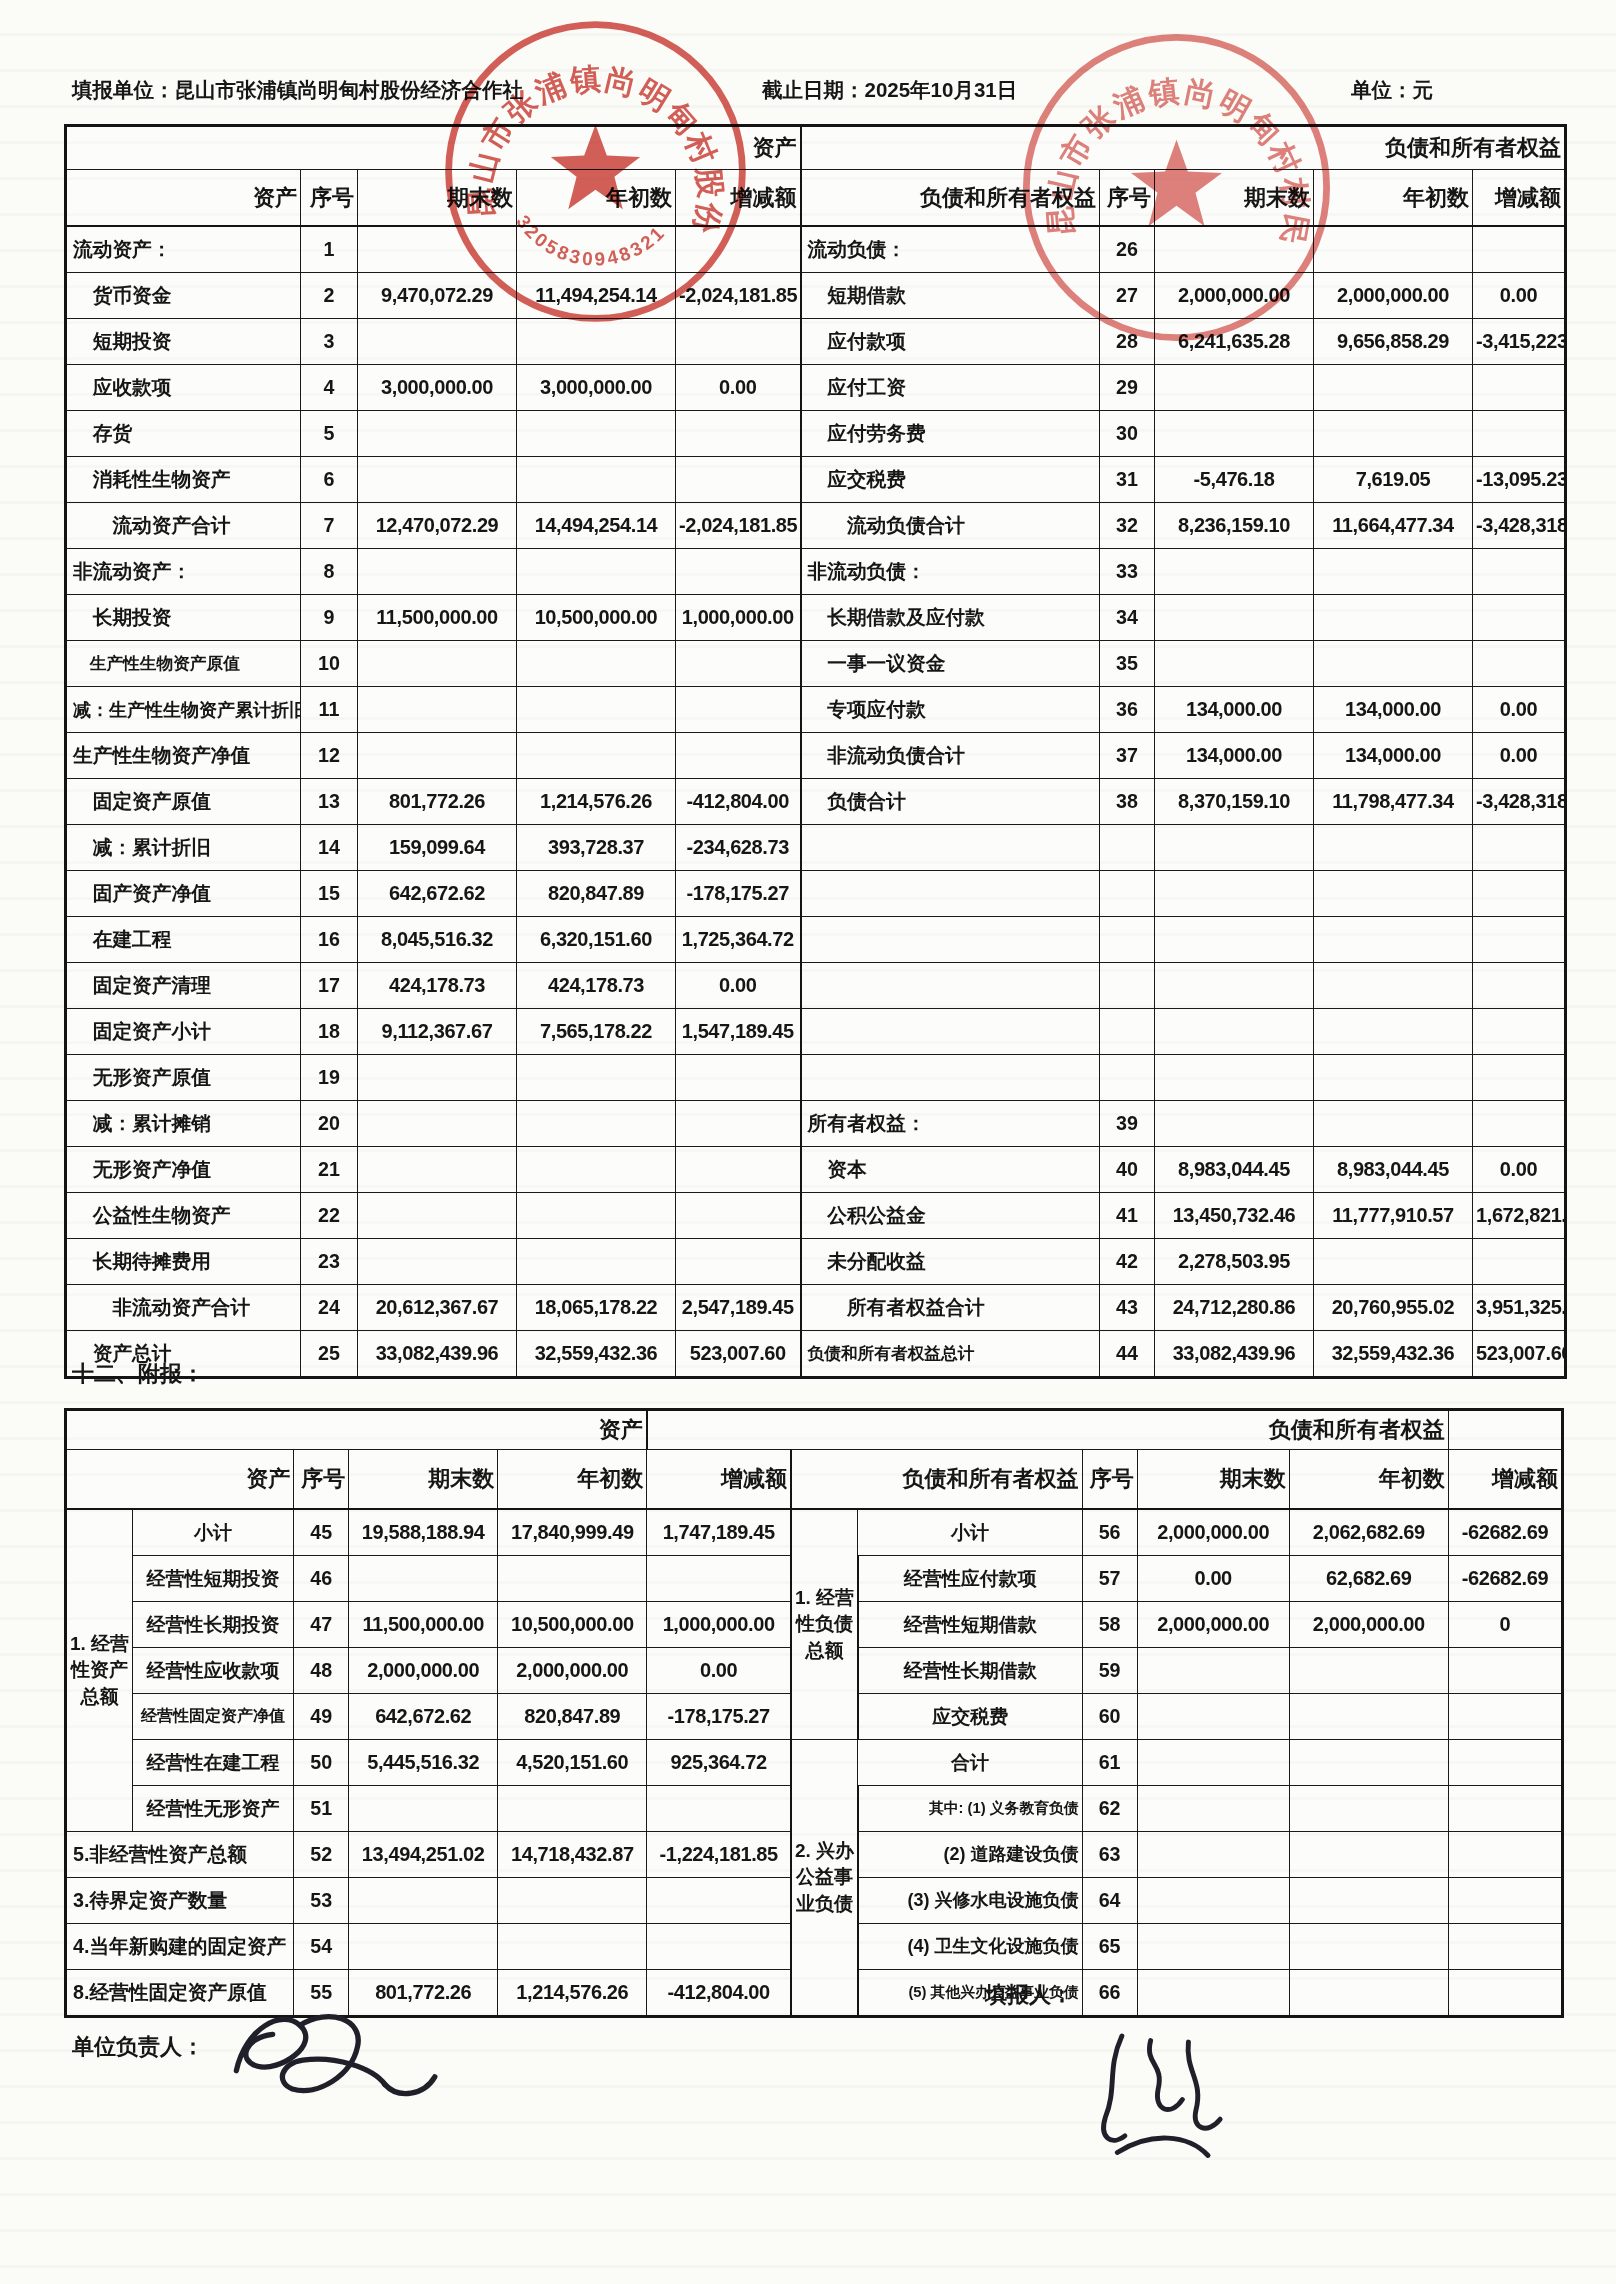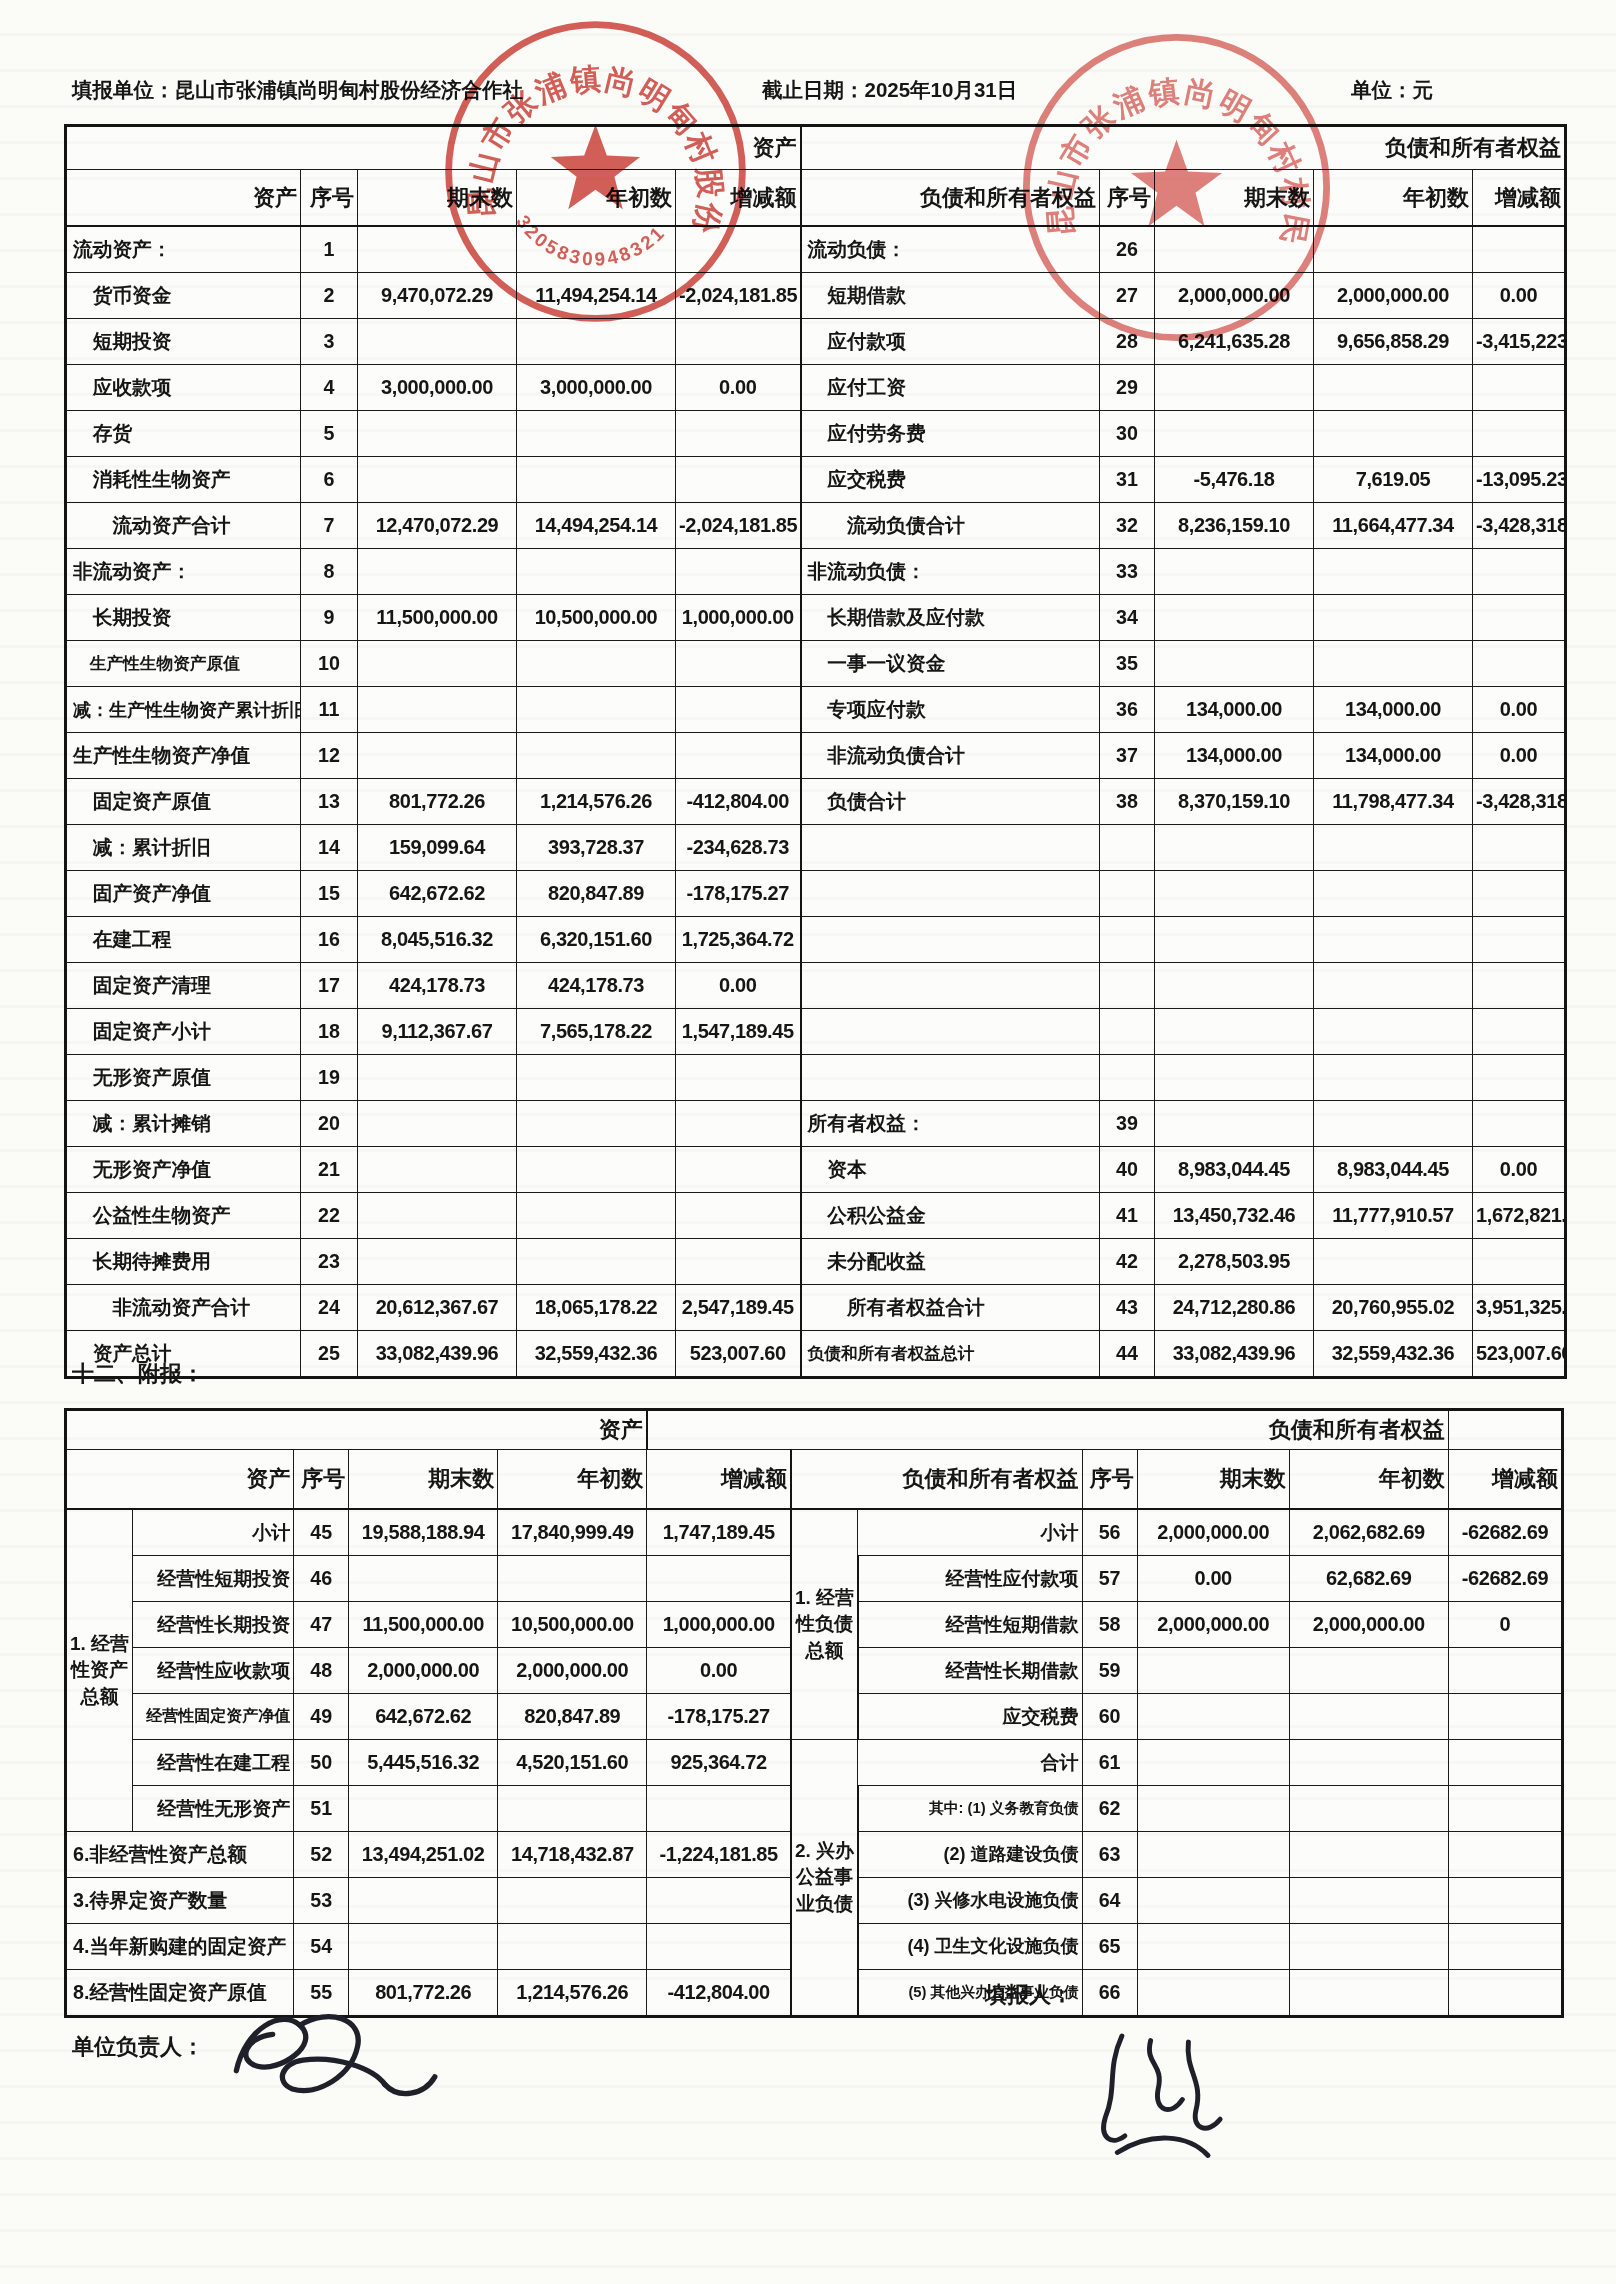--- a/index.html
+++ b/index.html
@@ -30,21 +30,21 @@
   thead th{font-weight:700; font-size:22px; text-align:right;}
   #t1 thead tr:first-child th,#t2 thead tr:first-child th{height:42px; border-bottom:1.5px solid #1a1a1a;}
   #t1 thead tr:last-child th{height:55px; border-bottom:2.3px solid #141414;}
   #t2 thead tr:first-child th{height:38px;}
   #t2 thead tr:last-child th{height:58px; border-bottom:2.3px solid #141414;}
   #t1 tbody td{height:45px;}
   #t2 tbody td{height:45px;}
   td.lab{font-weight:700; font-size:19.7px; text-align:left; white-space:nowrap; padding-left:6px;}
   td.lab.sm{font-size:16.7px;}
   td.lab.xs{font-size:18px;}
-  td.labc{font-weight:700; font-size:19px; text-align:right; white-space:nowrap;margin-top:30px;}
+  td.labc{font-weight:700; font-size:19px; text-align:center; white-space:nowrap;margin-top:30px;}
   td.labc.sm{font-size:16px;}
   td.labw{font-weight:700; font-size:18px; text-align:right; white-space:normal; line-height:1.12; padding-left:6px;}
   td.labw.sm{font-size:14.8px;}
   td.no{font-weight:700; font-size:19.7px; text-align:center;}
   td.num{font-weight:700; font-size:20px; text-align:center; letter-spacing:-0.4px; white-space:nowrap;}
   td.grp{font-weight:700; font-size:19px; text-align:center; white-space:normal; line-height:1.4; padding:1.5px 2.3px;}
   .divl{border-left:2.3px solid #141414 !important;}
 
   .caption{position:absolute; top:1359px; left:72px; font-size:22px; font-weight:700;}
   .foot-label{position:absolute; font-size:22px; font-weight:700;}
@@ -522,21 +522,21 @@
           <td class="num"></td>
           <td class="num"></td>
           <td class="num"></td>
           <td class="labw divl sm">其中: (1) 义务教育负债</td>
           <td class="no">62</td>
           <td class="num"></td>
           <td class="num"></td>
           <td class="num"></td>
         </tr>
         <tr>
-          <td class="lab" colspan="2">6.非经营性资产总额</td>
+          <td class="lab" colspan="2">5.非经营性资产总额</td>
           <td class="no">52</td>
           <td class="num">13,494,251.02</td>
           <td class="num">14,718,432.87</td>
           <td class="num">-1,224,181.85</td>
           <td class="labw divl">(2) 道路建设负债</td>
           <td class="no">63</td>
           <td class="num"></td>
           <td class="num"></td>
           <td class="num"></td>
         </tr>

